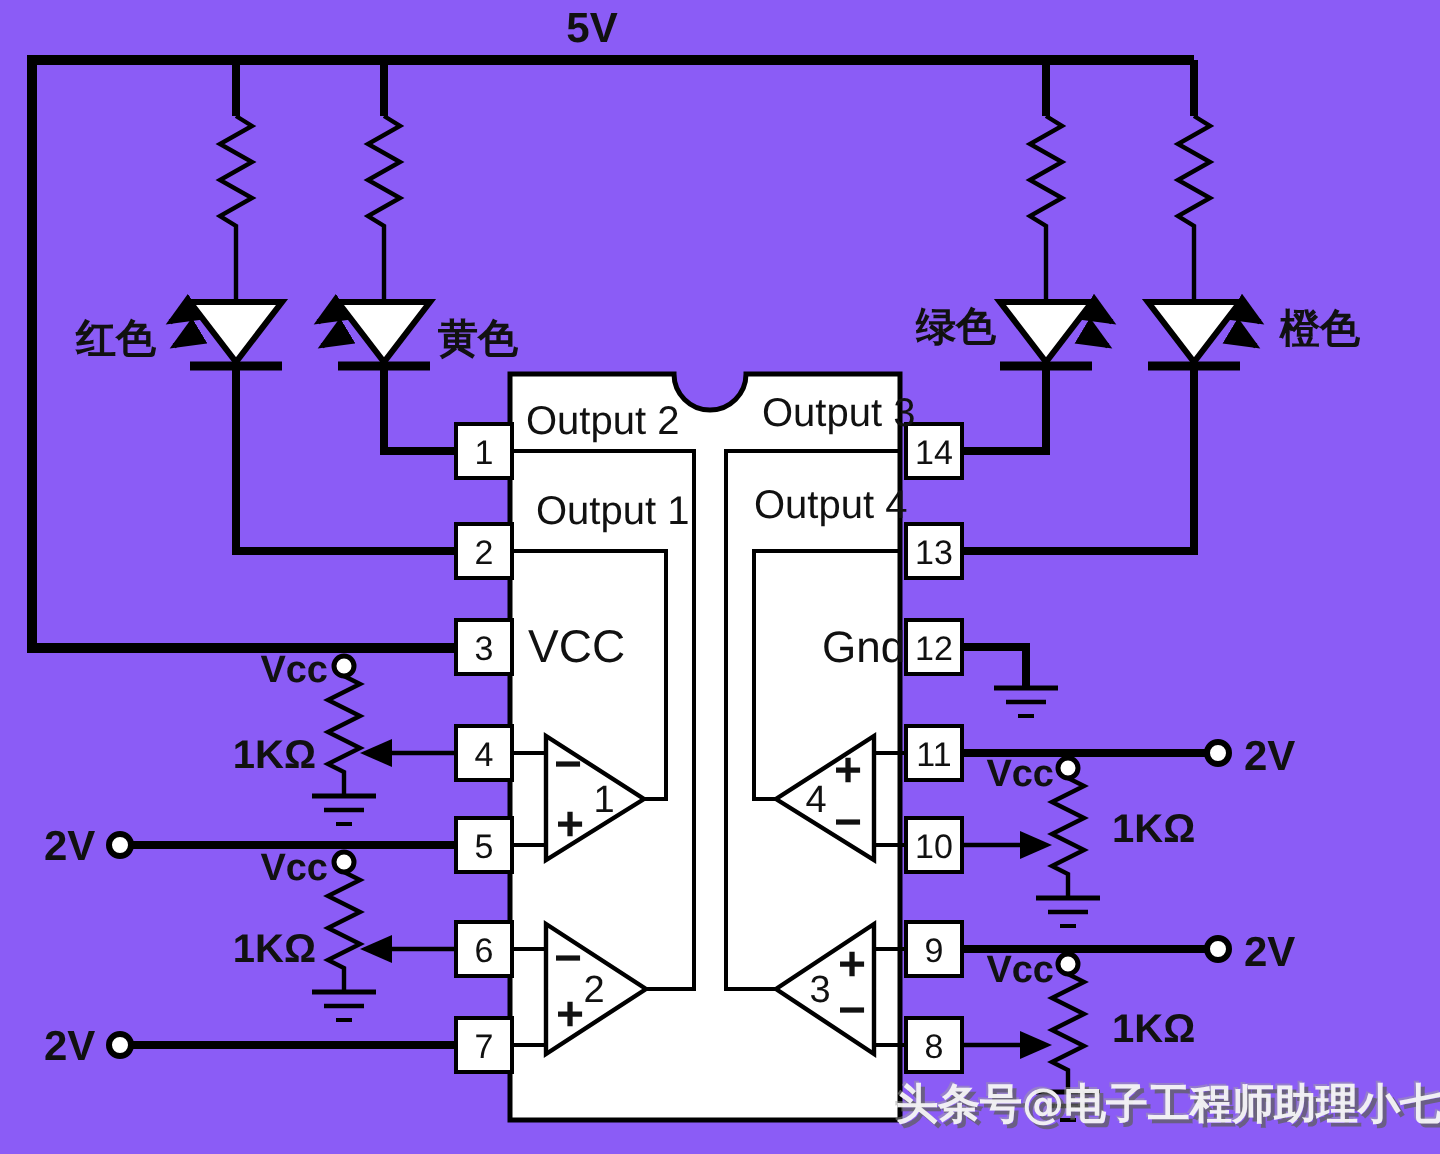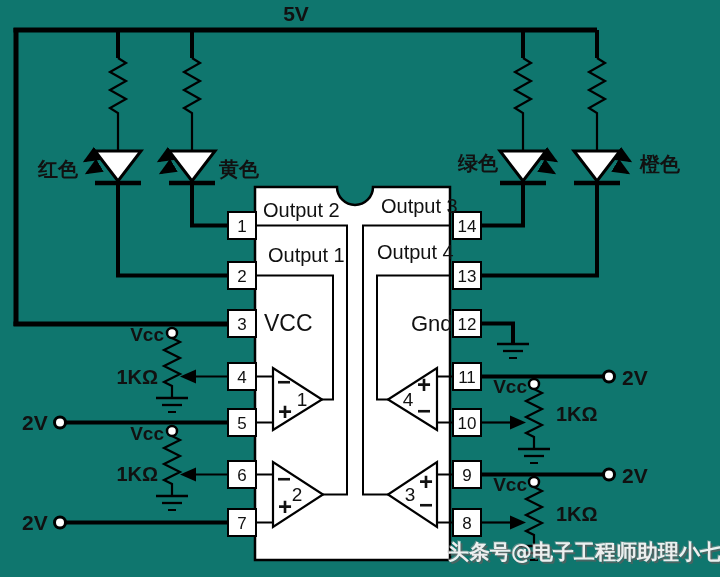--- a/index.html
+++ b/index.html
@@ -1,16 +1,16 @@
 <!DOCTYPE html>
 <html><head>
 <meta charset="utf-8">
 <style>
   html,body{margin:0;padding:0;background:#ffffff;}
-  .stage{position:relative;width:720px;height:577px;background:#0f766e;overflow:hidden;
+  .stage{position:relative;width:720px;height:577px;background:#8b5cf6;overflow:hidden;
          font-family:"Liberation Sans","DejaVu Sans",sans-serif;}
   svg text{font-family:"Liberation Sans","DejaVu Sans",sans-serif;fill:#111;}
   .lbl-bold{font-weight:bold;}
   .watermark{position:absolute;left:448px;top:538px;width:272px;
              font-family:"DejaVu Sans","Liberation Sans",sans-serif;
              font-size:21px;font-weight:bold;color:rgba(245,245,245,0.95);
              text-shadow:2px 2px 0 rgba(95,95,95,0.75), -1px -1px 0 rgba(160,160,160,0.5);
              white-space:nowrap;letter-spacing:0px;}
 </style>
 </head>

